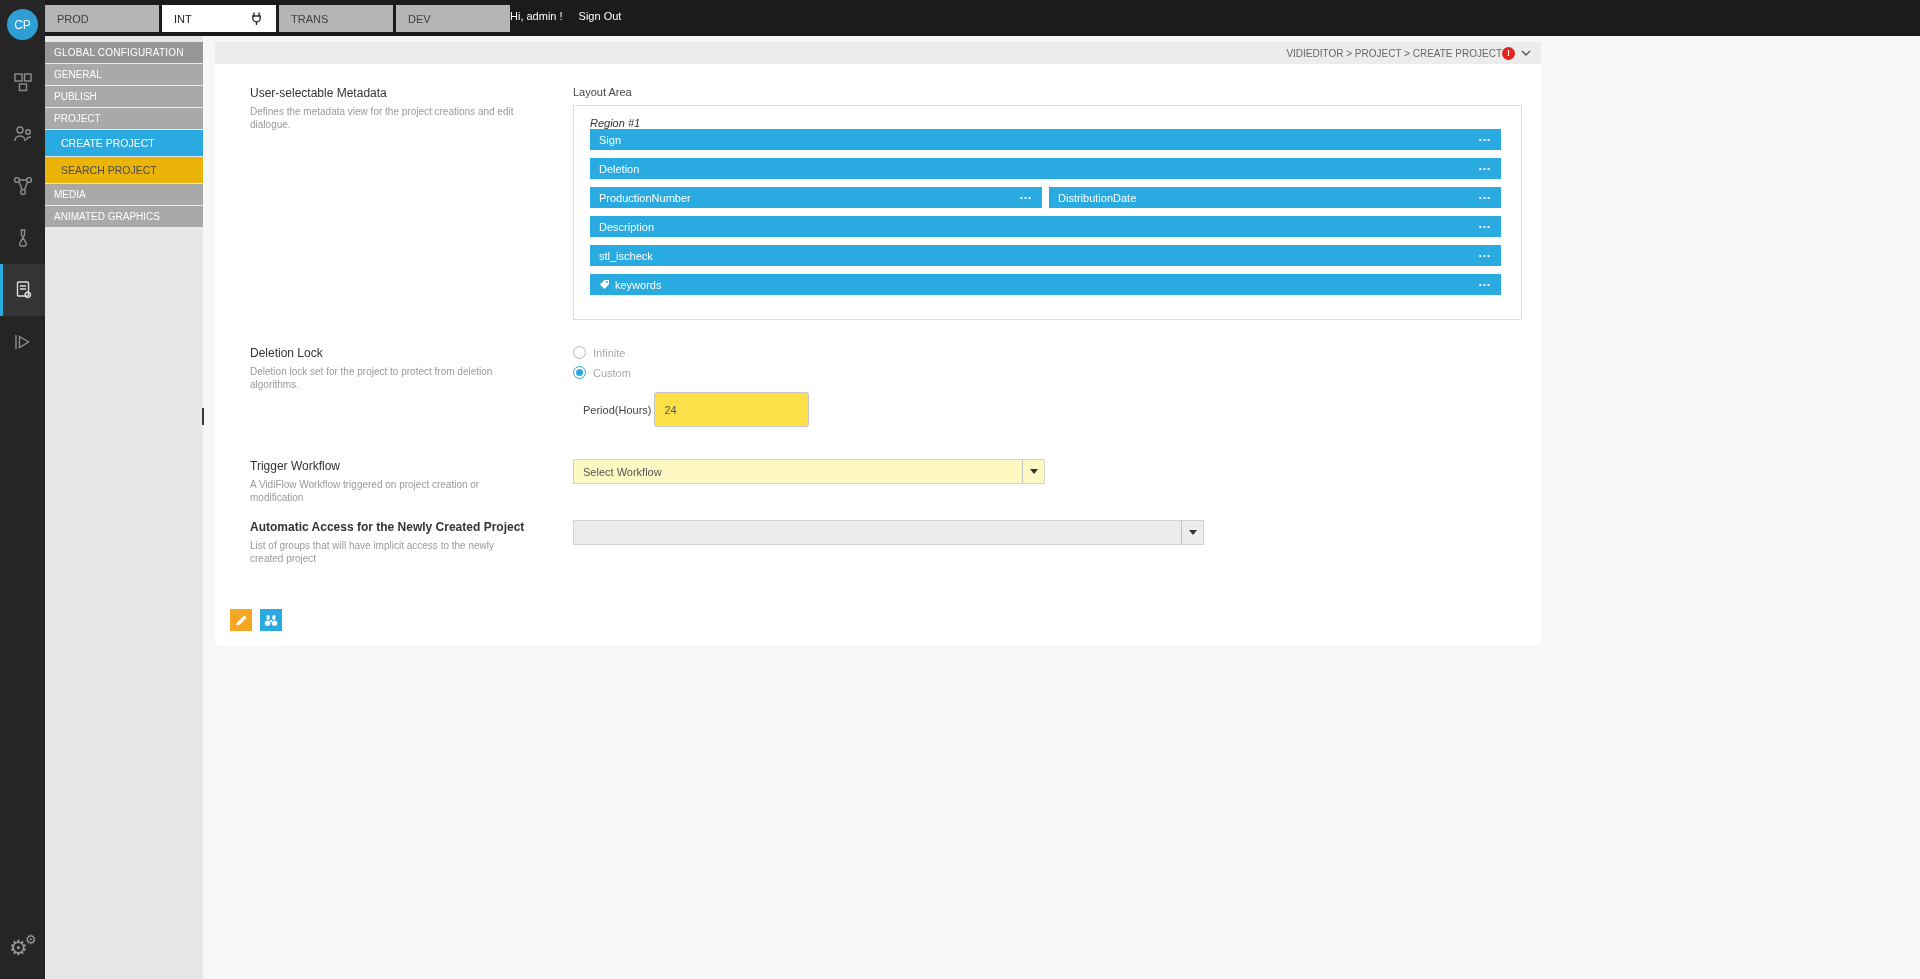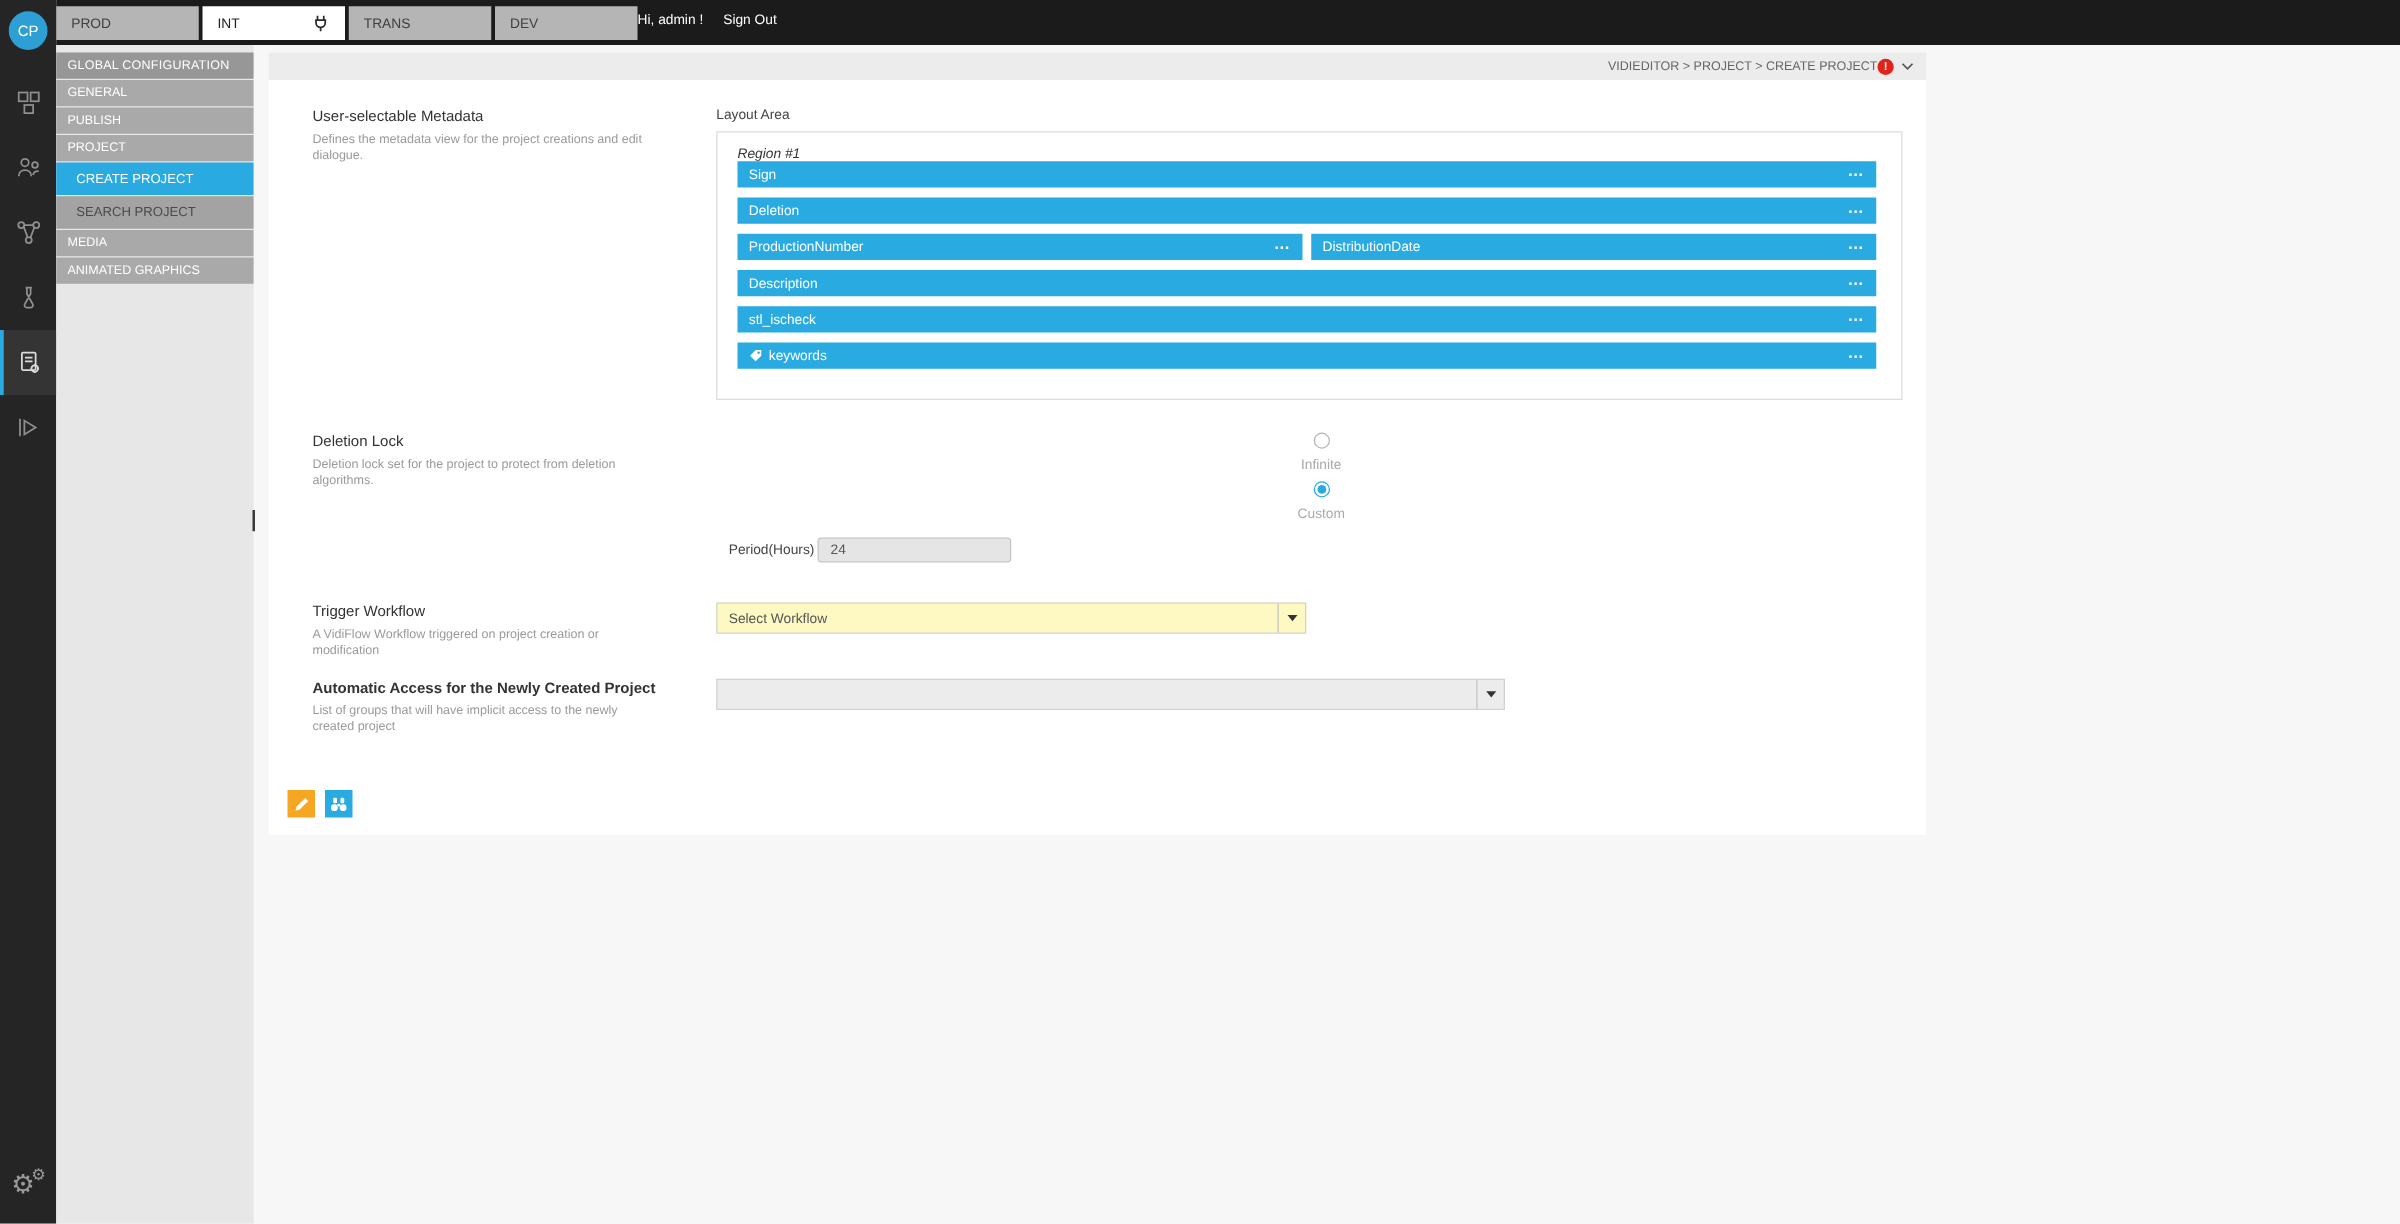--- a/index.html
+++ b/index.html
@@ -34,21 +34,21 @@
 
   .content-row { flex: 1; display: flex; position: relative; }
 
   
   .subnav { width: 158px; background: #e7e7e7; flex-shrink: 0; padding-top: 6px; font-size: 10px; }
   .subnav-header { background: #979797; color: #fff; padding: 5px 9px; letter-spacing: .2px; }
   .subnav-item { margin-top: 1px; padding: 5px 9px; cursor: pointer; }
   .subnav-item.group { background: #a9a9a9; color: #fff; }
   .subnav-item.sub { padding-left: 16px; }
   .subnav-item.active { background: #29abe2; color: #fff; padding-top: 7px; padding-bottom: 7px; font-size: 10.5px; }
-  .subnav-item.plain { background: #a3a3a3; color: #4a4a4a; padding-top: 7px; padding-bottom: 7px; font-size: 10.5px; }
+  .subnav-item.plain { background: #eab308; color: #4a4a4a; padding-top: 7px; padding-bottom: 7px; font-size: 10.5px; }
 
   .resize-handle { position: absolute; left: 157px; top: 372px; width: 2px; height: 17px; background: #3a3a3a; cursor: ew-resize; }
 
   
   .main { flex: 1; padding: 6px 0 0 12px; background: #f7f7f7; }
   .card { width: 1326px; background: #ffffff; min-height: 556px; padding-bottom: 14px; }
 
   .breadcrumb-bar { height: 22px; background: #ececec; display: flex; align-items: center;
                     justify-content: flex-end; padding: 0 10px; font-size: 10px; color: #666; }
   .crumb-right { display: flex; align-items: center; gap: 6px; }
@@ -70,28 +70,28 @@
   .column-label { font-size: 11px; color: #222; margin: 11px 0 10px 0; }
 
   .fbar { height: 21px; background: #29abe2; color: #fff; display: flex; align-items: center;
           justify-content: space-between; padding: 0 9px; font-size: 11px; margin-bottom: 8px; cursor: pointer; }
   .fbar-label { display: flex; align-items: center; gap: 5px; }
   .fbar-menu { font-weight: bold; font-size: 13px; line-height: 6px; letter-spacing: 1px; transform: translateY(-3px); cursor: pointer; }
   .fbar-row { display: flex; gap: 7px; margin-bottom: 8px; }
   .fbar-row .fbar { flex: 1; margin-bottom: 0; }
 
   .row-deletion { margin-top: 26px; }
-  .radio-row { display: flex; align-items: center; gap: 7px; margin-bottom: 7px; color: #a9a9a9; font-size: 11px; flex-direction: column; }
+  .radio-row { display: flex; align-items: center; gap: 7px; margin-bottom: 7px; color: #a9a9a9; font-size: 11px; }
   .radio { width: 13px; height: 13px; border-radius: 50%; border: 1px solid #b5b5b5; background: #fff;
            display: flex; align-items: center; justify-content: center; cursor: pointer; flex-shrink: 0; }
   .radio.selected { border-color: #29abe2; }
   .radio-dot { width: 7px; height: 7px; border-radius: 50%; background: #29abe2; }
   .period-row { display: flex; align-items: center; margin-top: 13px; margin-left: 10px; }
   .period-label { font-size: 11px; color: #444; margin-right: 3px; }
-  .period-input { width: 155px; height: 20px; background: #e5e5e5; border: 1px solid #c6c6c6;
+  .period-input { width: 155px; height: 35px; background: #fde047; border: 1px solid #c6c6c6;
                   border-radius: 3px; padding: 0 9px; font-size: 11px; color: #555; font-family: "Liberation Sans", sans-serif; }
 
   .row-trigger { margin-top: 32px; }
   .row-access { margin-top: 16px; }
   .dropdown { height: 25px; background: #fef9c3; border: 1px solid #d2d2d2; display: flex; align-items: center;
               justify-content: space-between; font-size: 11px; color: #555; padding-left: 9px; cursor: pointer; }
   .dropdown.dd1 { width: 472px; }
   .dropdown.dd2 { width: 631px; background: #ececec; }
   .dd-arrow-box { width: 22px; height: 100%; display: flex; align-items: center; justify-content: center;
                   border-left: 1px solid #c2c2c2; cursor: pointer; }

